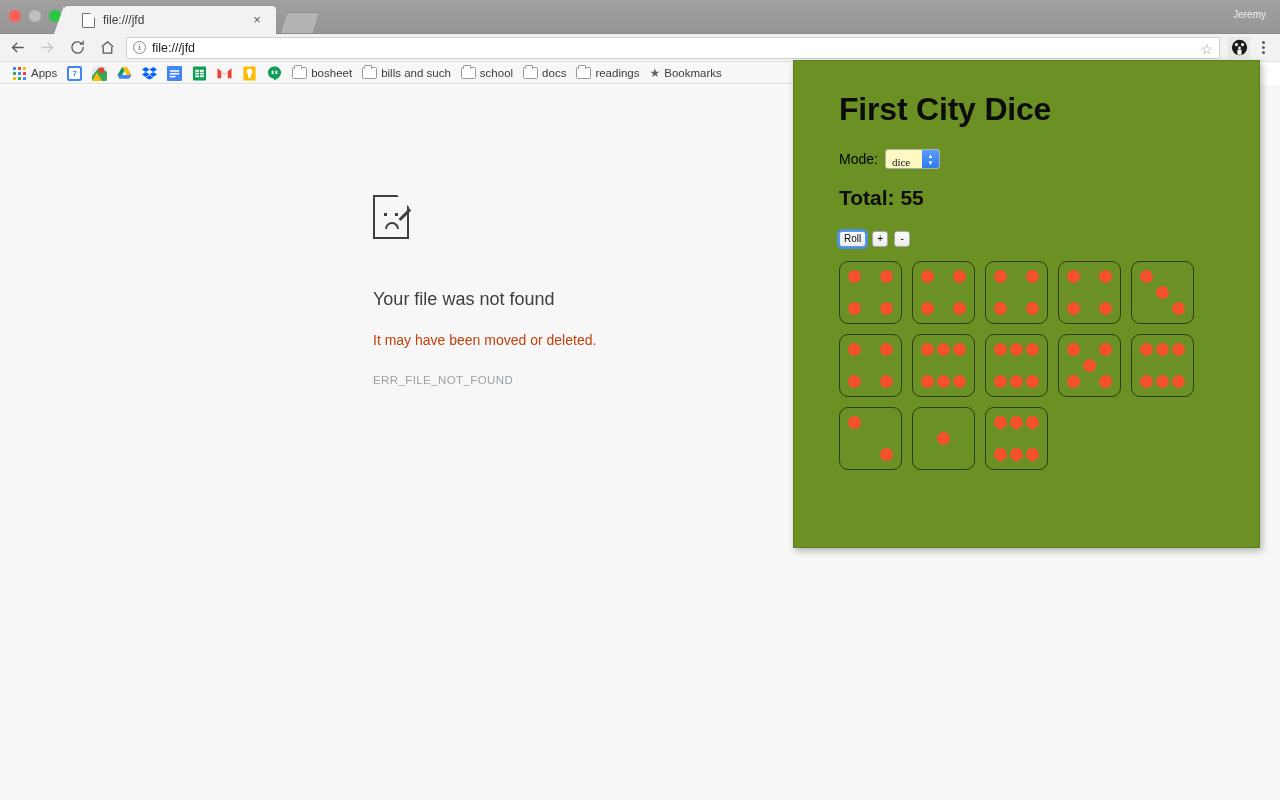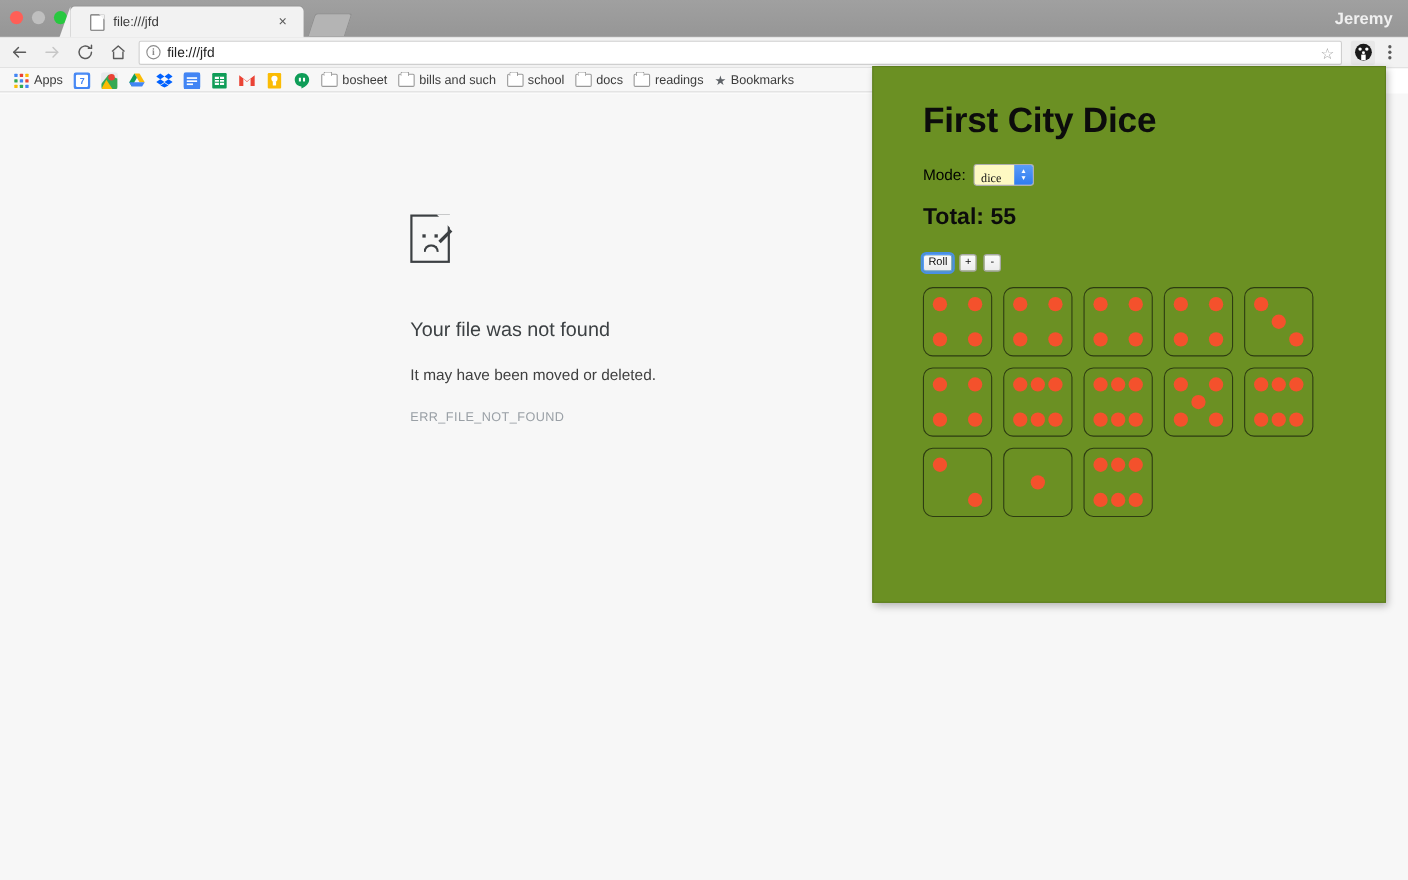--- a/index.html
+++ b/index.html
@@ -58,21 +58,21 @@
     line-height: 14px; text-align: center; cursor: pointer;
   }
   .newtab {
     position: absolute; left: 283px; top: 12px; width: 34px; height: 21px;
     background: #b4b4b4; border: 1px solid #8f8f8f;
     transform: skewX(-18deg); border-bottom: none;
     border-top-left-radius: 3px; border-top-right-radius: 3px;
   }
   .user-label {
     position: absolute; right: 14px; top: 9px;
-    font-size: 15px; color: #f0f0f0; font-weight: bold;
+    font-size: 10px; color: #f0f0f0;
   }
 
   .toolbar {
     position: absolute; top: 34px; left: 0; width: 1280px; height: 28px;
     background: #f2f2f2; border-bottom: 1px solid #e0e0e0;
     display: flex; align-items: center;
   }
   .navbtn {
     width: 26px; height: 26px; margin-left: 4px;
     display: flex; align-items: center; justify-content: center;
@@ -167,21 +167,21 @@
   .face { position: absolute; left: 6px; top: 8px; width: 22px; height: 26px; }
   .eye { position:absolute; width: 3px; height: 3px; background:#3c4043; top: 8px;}
   .eye.l { left: 3px; } .eye.r { left: 14px; }
   .mouth {
     position:absolute; left: 4px; top: 17px; width: 14px; height: 7px;
     border: 2.5px solid #3c4043; border-top: none;
     border-bottom-left-radius: 14px; border-bottom-right-radius: 14px;
     transform: rotate(180deg);
   }
   .err-title { font-size: 18px; color: #3c4043; font-weight: normal; margin: 0 0 22px; }
-  .err-sub   { font-size: 14px; color: #404040; margin: 12px 0 26px; }
+  .err-sub   { font-size: 14px; color: #c2410c; margin: 12px 0 26px; }
   .err-code  { font-size: 11.5px; color: #9aa0a6; letter-spacing: .4px; }
 
   
   .popup {
     position: absolute; left: 793px; top: 60px; width: 467px; height: 488px;
     background: #6b9023;
     border: 1px solid #5d7d1e;
     box-shadow: 2px 3px 7px rgba(0,0,0,.28);
     overflow: hidden;
     padding-left: 31px;

